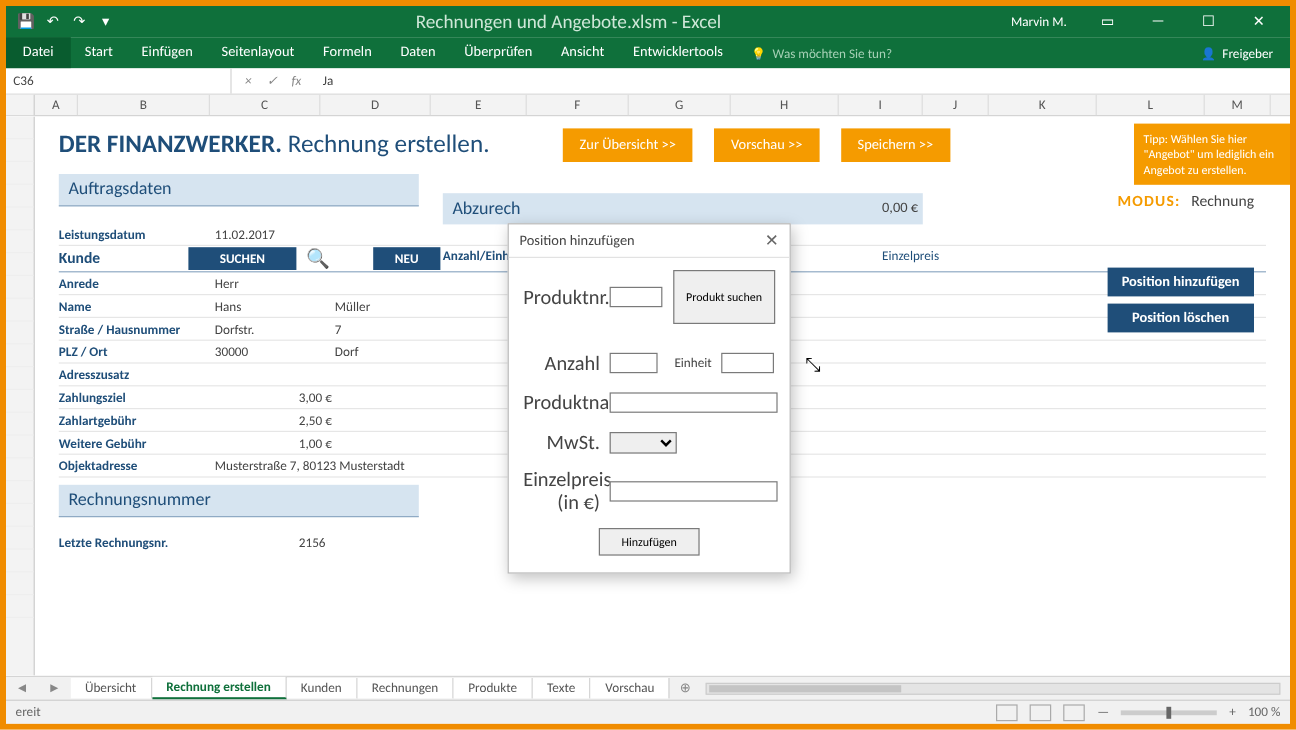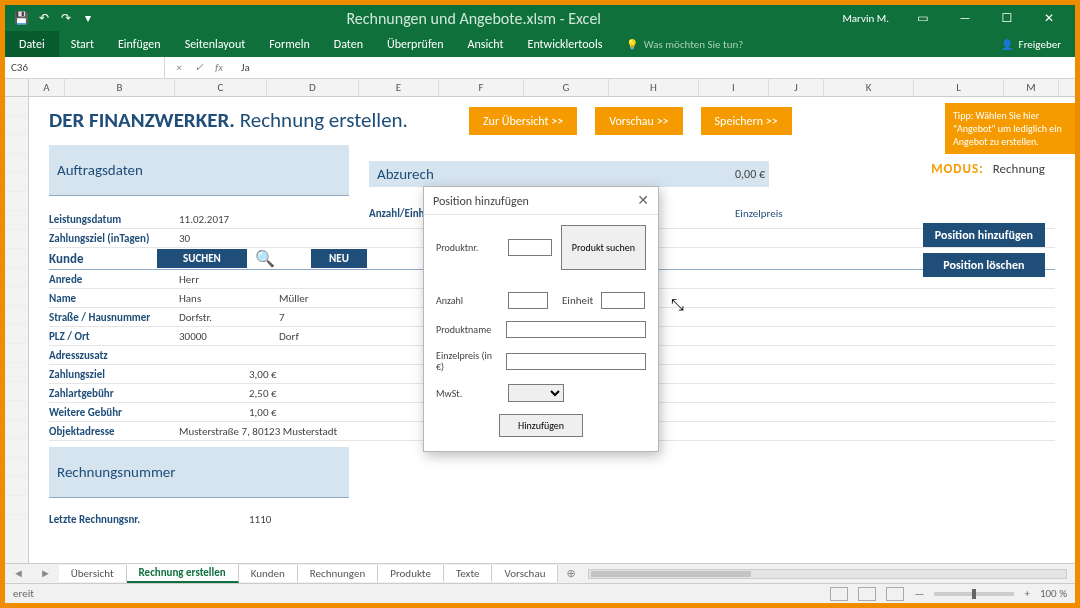--- a/index.html
+++ b/index.html
@@ -16,63 +16,63 @@
 
 .ribbon { background:#0f703b; height:26px; display:flex; align-items:center; color:#fff; font-size:12px; padding-left:0; }
 .ribbon .filebtn { background:#095c2f; padding:0 14px; height:100%; display:flex; align-items:center; cursor:pointer; }
 .ribbon .tab { padding:0 12px; height:100%; display:flex; align-items:center; cursor:pointer; color:#fff; }
 .ribbon .tellme { display:flex; align-items:center; gap:5px; padding:0 12px; color:#a5d0b5; font-size:11px; }
 .ribbon .tellme::before { content:"\1F4A1"; font-size:10px; }
 .ribbon .share { margin-left:auto; padding:0 14px; display:flex; align-items:center; gap:5px; cursor:pointer; color:#fff; font-size:11px; }
 .ribbon .share::before { content:"\1F464"; font-size:10px; }
 
 .fbar { height:22px; background:#fff; border-bottom:1px solid #d4d4d4; display:flex; align-items:center; font-size:11px; color:#444; }
-.namebox { width:160px; border-right:1px solid #d4d4d4; padding:0 6px; height:100%; display:flex; align-items:center; }
+.namebox { width:188px; border-right:1px solid #d4d4d4; padding:0 6px; height:100%; display:flex; align-items:center; }
 .fbtns { display:flex; gap:4px; padding:0 6px; color:#888; }
 .fbtns span { width:16px; text-align:center; cursor:pointer; font-style:italic; }
 .fval { padding-left:8px; }
 
 .colrow { height:18px; display:flex; background:#f3f3f3; border-bottom:1px solid #ccc; font-size:11px; color:#555; }
 .rowhead { width:24px; border-right:1px solid #ccc; background:#f3f3f3; }
 .colcell { border-right:1px solid #ddd; display:flex; align-items:center; justify-content:center; }
 
 .sheet { flex:1; position:relative; background:#fff; overflow:hidden; }
 .rownums { position:absolute; left:0; top:0; bottom:0; width:24px; background:#f3f3f3; border-right:1px solid #ccc; font-size:10px; color:#555; }
 .rownums div { height:19px; display:flex; align-items:center; justify-content:center; border-bottom:1px solid #eee; }
 .content { position:absolute; left:24px; right:0; top:0; bottom:0; padding:10px 20px 0 20px; font-size:12px; color:#1c4d7a; }
 
 .heading { font-size:21px; font-weight:bold; color:#1f4e79; margin-bottom:12px; }
 .heading .sub { font-weight:normal; }
 .orangebtn { background:#f59b00; color:#fff; padding:7px 14px; font-size:12px; cursor:pointer; border:none; }
 .topbuttons { position:absolute; top:10px; left:440px; display:flex; gap:18px; }
 .hint { position:absolute; top:6px; right:0; width:130px; background:#f59b00; color:#fff; font-size:10px; padding:6px 8px; line-height:1.3; }
 .modus { position:absolute; top:64px; right:30px; font-size:13px; color:#444; }
 .modus .label { color:#f59b00; font-weight:bold; letter-spacing:1px; margin-right:6px; }
-.section-h { background:#d6e4f0; color:#1f4e79; font-size:15px; padding:16px 8px; margin:6px 0; width:300px; border-bottom:1px solid #8faac4; }
+.section-h { background:#d6e4f0; color:#1f4e79; font-size:15px; padding:4px 8px; margin:6px 0; width:300px; border-bottom:1px solid #8faac4; }
 .row-lbl { display:flex; font-size:11px; height:19px; align-items:center; border-bottom:1px solid #e6e6e6; }
 .row-lbl .l { width:130px; color:#1f4e79; font-weight:bold; }
 .row-lbl .v { color:#444; width:100px; }
 .row-lbl .v2 { color:#444; }
 .bluebtn { background:#1f4e79; color:#fff; border:none; padding:3px 14px; font-size:11px; cursor:pointer; font-weight:bold;margin-left:28px; }
 .kundeRow { display:flex; align-items:center; gap:8px; height:22px; border-bottom:1px solid #8faac4; }
 .kundeRow .l { width:72px; color:#1f4e79; font-weight:bold; font-size:13px; }
 .magnify { color:#1f4e79; font-size:16px; font-weight:bold; }
 .abzur { position:absolute; top:64px; left:340px; background:#d6e4f0; padding:4px 8px; font-size:15px; color:#1f4e79; width:400px; }
 .abzur-hdr { position:absolute; top:110px; left:340px; font-size:11px; color:#1f4e79; font-weight:bold; }
 .einz-hdr { position:absolute; top:110px; left:706px; font-size:11px; color:#1f4e79; font-weight:normal; }
 .zero { position:absolute; top:70px; left:706px; color:#444; font-size:12px; }
 .actionbtns { position:absolute; top:126px; right:30px; display:flex; flex-direction:column; gap:6px; }
 .actionbtns .bluebtn { padding:5px 12px; font-size:12px; }
 
 .dialog { position:absolute; top:186px; left:423px; width:236px; background:#fff; border:1px solid #b7b7b7; box-shadow:2px 4px 12px rgba(0,0,0,.25); font-size:11px; color:#444; }
 .dlg-title { display:flex; justify-content:space-between; align-items:center; padding:5px 9px; border-bottom:1px solid #e2e2e2; font-size:12px; }
 .dlg-close { cursor:pointer; font-size:14px; color:#666; }
 .dlg-body { padding:10px 12px 14px; }
 .dlg-row { display:flex; align-items:center; margin-bottom:12px; gap:8px; }
-.dlg-row .dl { width:64px; font-size:10px; color:#444; }
+.dlg-row .dl { width:64px; font-size:17px; color:#444;text-align:right; }
 .dlg-inp { border:1px solid #7a7a7a; height:17px; font-size:11px; padding:0 3px; }
 .dlg-btn { border:1px solid #7a7a7a; background:#efefef; font-size:10px; padding:15px 10px; cursor:pointer; }
 
 .cursor { position:absolute; top:295px; left:671px; font-size:16px; color:#000; }
 
 .tabsbar { height:20px; background:#f1f1f1; border-top:1px solid #ccc; display:flex; align-items:center; font-size:11px; color:#555; }
 .tabsbar .nav { padding:0 8px; color:#888; cursor:pointer; }
 .stab { padding:2px 12px; border-right:1px solid #ccc; cursor:pointer; background:#fff; }
 .stab.active { background:#fff; font-weight:bold; color:#0f703b; border-bottom:2px solid #0f703b; }
 .tabsbar .plus { padding:0 8px; color:#888; cursor:pointer; }
@@ -205,24 +205,20 @@
       </div>
 
       <div class="section-h">Auftragsdaten</div>
 
       <div style="height:8px"></div>
 
       <div class="row-lbl">
           <span class="l">Leistungsdatum</span>
           <span class="v">11.02.2017</span>
         </div>
-      <div class="row-lbl">
-          <span class="l">Zahlungsziel (inTagen)</span>
-          <span class="v">30</span>
-        </div>
 
       <div class="kundeRow">
         <span class="l">Kunde</span>
         <button class="bluebtn" style="width:90px">SUCHEN</button>
         <span class="magnify">🔍</span>
         <button class="bluebtn" style="width:56px">NEU</button>
       </div>
 
       <div class="row-lbl">
           <span class="l">Anrede</span>
@@ -264,21 +260,21 @@
       <div class="row-lbl">
           <span class="l">Objektadresse</span>
           <span class="v2" style="width:auto">Musterstraße 7, 80123 Musterstadt</span>
         </div>
 
       <div class="section-h">Rechnungsnummer</div>
       <div style="height:6px"></div>
       <div class="row-lbl" style="border:none">
           <span class="l">Letzte Rechnungsnr.</span>
           <span style="width:70px"></span>
-          <span class="v2">1110</span>
+          <span class="v2">2156</span>
         </div>
     </div>
   </div>
 
   <div class="tabsbar">
     <span class="nav">◄</span>
     <span class="nav">►</span>
     <div class="stab">Übersicht</div>
     <div class="stab active">Rechnung erstellen</div>
     <div class="stab">Kunden</div>
@@ -321,26 +317,26 @@
       <span class="dl">Anzahl</span>
       <input class="dlg-inp" style="width: 40px;">
       <span style="margin-left:6px">Einheit</span>
       <input class="dlg-inp" style="width: 44px;">
     </div>
     <div class="dlg-row">
       <span class="dl">Produktname</span>
       <input class="dlg-inp" style="flex: 1 1 0%;">
     </div>
     <div class="dlg-row">
+      <span class="dl">MwSt.</span>
+      <select class="dlg-inp" style="width:56px;height:18px"><option></option></select>
+    </div>
+    <div class="dlg-row">
       <span class="dl" style="line-height:1.1">Einzelpreis (in €)</span>
       <input class="dlg-inp" style="flex: 1 1 0%;">
     </div>
-    <div class="dlg-row">
-      <span class="dl">MwSt.</span>
-      <select class="dlg-inp" style="width:56px;height:18px"><option></option></select>
-    </div>
     <div style="text-align:center;margin-top:6px">
       <button class="dlg-btn" style="padding:4px 18px">Hinzufügen</button>
     </div>
   </div>
 </div>
 
 <span class="cursor">⤡</span>
 
 </body></html>

